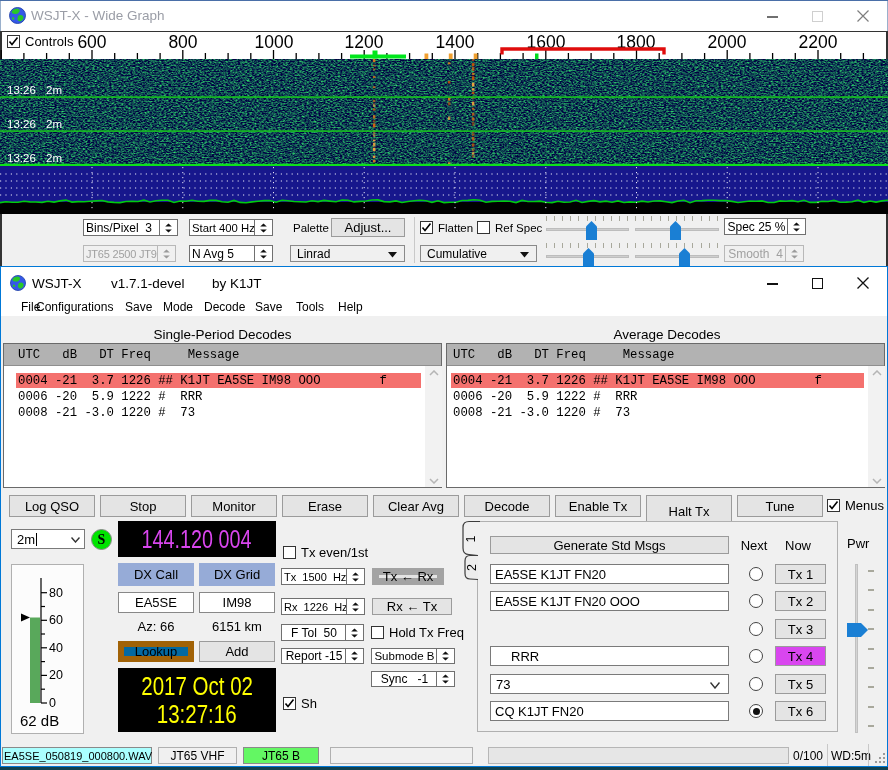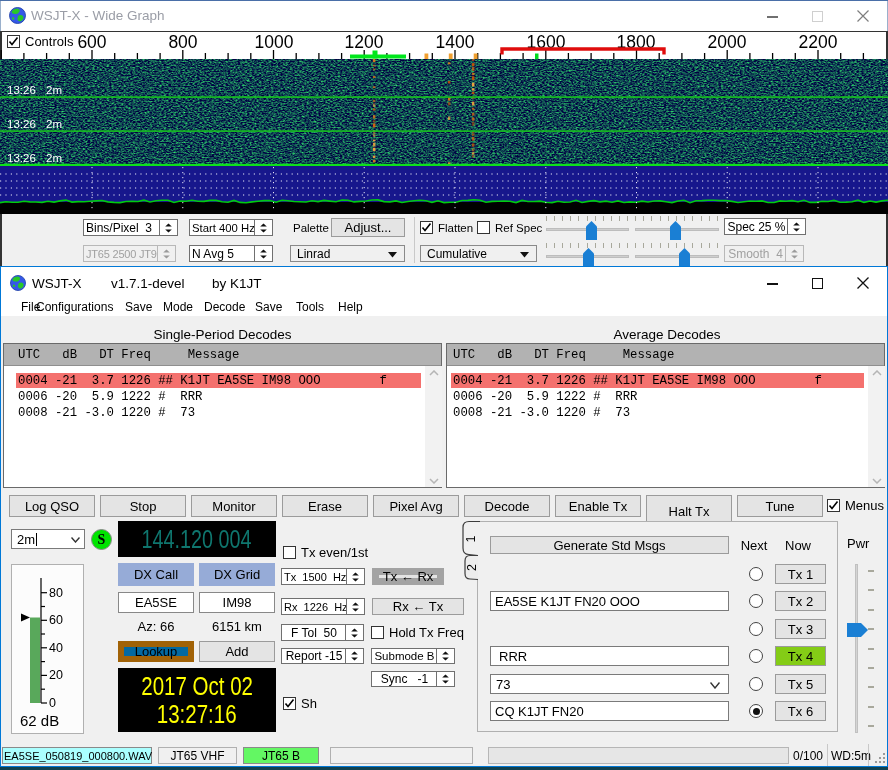--- a/index.html
+++ b/index.html
@@ -363,41 +363,41 @@
       <svg class="abs" style="left:871px;top:103px" width="10" height="6" viewBox="0 0 10 6">
         <path d="M1 5 L5 1 L9 5" fill="none" stroke="#b5b5b5" stroke-width="1.5"></path>
       </svg>
       <svg class="abs" style="left:871px;top:211px" width="10" height="6" viewBox="0 0 10 6">
         <path d="M1 1 L5 5 L9 1" fill="none" stroke="#b5b5b5" stroke-width="1.5"></path>
       </svg>
 <div style="position:absolute;left:8px;top:228px;width:86px;height:22px;background:#e4e4e4;border:1px solid #9b9b9b;box-sizing:border-box;display:flex;align-items:center;justify-content:center;font-size:13px">Log QSO</div>
 <div style="position:absolute;left:99px;top:228px;width:86px;height:22px;background:#e4e4e4;border:1px solid #9b9b9b;box-sizing:border-box;display:flex;align-items:center;justify-content:center;font-size:13px">Stop</div>
 <div style="position:absolute;left:190px;top:228px;width:86px;height:22px;background:#e4e4e4;border:1px solid #9b9b9b;box-sizing:border-box;display:flex;align-items:center;justify-content:center;font-size:13px">Monitor</div>
 <div style="position:absolute;left:281px;top:228px;width:86px;height:22px;background:#e4e4e4;border:1px solid #9b9b9b;box-sizing:border-box;display:flex;align-items:center;justify-content:center;font-size:13px">Erase</div>
-<div style="position:absolute;left:372px;top:228px;width:86px;height:22px;background:#e4e4e4;border:1px solid #9b9b9b;box-sizing:border-box;display:flex;align-items:center;justify-content:center;font-size:13px">Pixel Avg</div>
+<div style="position:absolute;left:372px;top:228px;width:86px;height:22px;background:#e4e4e4;border:1px solid #9b9b9b;box-sizing:border-box;display:flex;align-items:center;justify-content:center;font-size:13px">Clear Avg</div>
 <div style="position:absolute;left:463px;top:228px;width:86px;height:22px;background:#e4e4e4;border:1px solid #9b9b9b;box-sizing:border-box;display:flex;align-items:center;justify-content:center;font-size:13px">Decode</div>
 <div style="position:absolute;left:554px;top:228px;width:86px;height:22px;background:#e4e4e4;border:1px solid #9b9b9b;box-sizing:border-box;display:flex;align-items:center;justify-content:center;font-size:13px">Enable Tx</div>
 <div style="position:absolute;left:645px;top:228px;width:86px;height:32px;background:#e4e4e4;border:1px solid #9b9b9b;box-sizing:border-box;display:flex;align-items:center;justify-content:center;font-size:13px">Halt Tx</div>
 <div style="position:absolute;left:736px;top:228px;width:86px;height:22px;background:#e4e4e4;border:1px solid #9b9b9b;box-sizing:border-box;display:flex;align-items:center;justify-content:center;font-size:13px">Tune</div>
 <div style="position:absolute;left:826px;top:232px;width:13px;height:13px;border:1px solid #333;background:#fff;box-sizing:border-box;display:flex;align-items:center;justify-content:center">
         <svg width="11" height="11" viewBox="0 0 11 11">
           <path d="M1.5 5.5 L4 8.5 L9.5 1.5" fill="none" stroke="#000" stroke-width="1.6"></path>
         </svg>
       </div>
       <div style="position:absolute;left:844px;top:230px;height:17px;display:flex;align-items:center;color:#000;white-space:nowrap;font-size:13px">Menus</div>
 </div>
 <div class="abs" style="left:11px;top:529px;width:74px;height:20px;border:1px solid #7a7a7a;background:#fff;box-sizing:border-box;display:flex;align-items:center">
       <span style="padding-left:5px">2m</span>
       <span style="width:1px;height:13px;background:#000;margin-left:1px"></span>
       <svg style="position:absolute;left:59px;top:7px" width="9" height="6" viewBox="0 0 9 6">
         <path d="M0.5 0.5 L4.5 5 L8.5 0.5" fill="none" stroke="#333" stroke-width="1.4"></path>
       </svg>
     </div>
 <div class="abs" style="left:91px;top:529px;width:21px;height:21px;border-radius:50%;background:#00e400;border:1px solid #888;box-sizing:border-box;display:flex;align-items:center;justify-content:center;font-weight:bold;font-size:14px;font-family:'Liberation Serif',serif">S</div>
-<div class="abs" style="left:118px;top:521px;width:158px;height:36px;background:#000;display:flex;align-items:center;justify-content:center;color:#0f766e;font-size:25px">
+<div class="abs" style="left:118px;top:521px;width:158px;height:36px;background:#000;display:flex;align-items:center;justify-content:center;color:#d946ef;font-size:25px">
       <span style="transform:scaleX(0.79);white-space:pre">144.120 004</span>
     </div>
 <div class="abs" style="left:11px;top:564px;width:73px;height:170px;background:#fcfcfc;border:1px solid #b0b0b0;box-sizing:border-box"></div>
 <svg class="abs" style="left:11px;top:564px" width="73" height="170" font-family="Liberation Sans, sans-serif">
       <line x1="30" y1="14" x2="30" y2="139" stroke="#000" stroke-width="1.2"></line>
       <line x1="30" y1="139.0" x2="36" y2="139.0" stroke="#000" stroke-width="1.2"></line>
       <line x1="30" y1="125.2" x2="34" y2="125.2" stroke="#000" stroke-width="1.2"></line>
       <line x1="30" y1="111.4" x2="36" y2="111.4" stroke="#000" stroke-width="1.2"></line>
       <line x1="30" y1="97.6" x2="34" y2="97.6" stroke="#000" stroke-width="1.2"></line>
       <line x1="30" y1="83.8" x2="36" y2="83.8" stroke="#000" stroke-width="1.2"></line>
@@ -440,21 +440,21 @@
 <div style="position:absolute;left:372px;top:568px;width:72px;height:17px;background:#e4e4e4;border:7px solid #a3a3a3;box-sizing:border-box;display:flex;align-items:center;justify-content:center;font-size:13px">Tx ← Rx</div>
 <div style="position:absolute;left:281px;top:598px;width:84px;height:17px;border:1px solid #707070;background:#fff;box-sizing:border-box;font-size:12px;">
       <div style="position:absolute;left:2px;top:0;right:17px;bottom:0;display:flex;align-items:center;color:#000;white-space:pre;font-size:11px">Rx&nbsp; 1226&nbsp; Hz</div>
       <div style="position:absolute;right:0;top:0;width:17px;bottom:0;border-left:1px solid #707070;background:#fff;display:flex;align-items:center;justify-content:center">
         <svg width="9" height="12" viewBox="0 0 9 12">
           <path d="M1.2 4.6 L4.5 1.4 L7.8 4.6 Z" fill="#111"></path>
           <path d="M1.2 7.4 L4.5 10.6 L7.8 7.4 Z" fill="#111"></path>
         </svg>
       </div>
     </div>
-<div style="position:absolute;left:372px;top:598px;width:92px;height:17px;background:#e4e4e4;border:1px solid #9b9b9b;box-sizing:border-box;display:flex;align-items:center;justify-content:center;font-size:13px">Rx ← Tx</div>
+<div style="position:absolute;left:372px;top:598px;width:80px;height:17px;background:#e4e4e4;border:1px solid #9b9b9b;box-sizing:border-box;display:flex;align-items:center;justify-content:center;font-size:13px">Rx ← Tx</div>
 <div style="position:absolute;left:281px;top:624px;width:83px;height:17px;border:1px solid #707070;background:#fff;box-sizing:border-box;font-size:12px">
       <div style="position:absolute;left:0;top:0;right:17px;bottom:0;display:flex;align-items:center;justify-content:center;color:#000;white-space:pre;font-size:12px">F Tol&nbsp; 50</div>
       <div style="position:absolute;right:0;top:0;width:17px;bottom:0;border-left:1px solid #707070;background:#fff;display:flex;align-items:center;justify-content:center">
         <svg width="9" height="12" viewBox="0 0 9 12">
           <path d="M1.2 4.6 L4.5 1.4 L7.8 4.6 Z" fill="#111"></path>
           <path d="M1.2 7.4 L4.5 10.6 L7.8 7.4 Z" fill="#111"></path>
         </svg>
       </div>
     </div>
 <div style="position:absolute;left:371px;top:626px;width:13px;height:13px;border:1px solid #333;background:#fff;box-sizing:border-box;display:flex;align-items:center;justify-content:center"></div>
@@ -496,34 +496,37 @@
 <svg class="abs" style="left:459px;top:520px" width="21" height="64" viewBox="0 0 21 64">
       <path d="M21 1.5 L10 1.5 Q4 1.5 4 7.5 L4 28 Q4 34.5 10 34.5 L19 35.5" fill="#f0f0f0" stroke="#3c3c3c" stroke-width="1.2"></path>
       <rect x="18.5" y="2.5" width="3" height="32" fill="#f0f0f0"></rect>
       <path d="M19 35.5 L11 35.5 Q6 35.5 6 41 L6 53.5 Q6 59 11 59 L19 59.5" fill="#ededed" stroke="#3c3c3c" stroke-width="1.2"></path>
       <text font-size="12.5" transform="translate(16 19) rotate(-90)" text-anchor="middle">1</text>
       <text font-size="12.5" transform="translate(17 47.5) rotate(-90)" text-anchor="middle">2</text>
     </svg>
 <div style="position:absolute;left:490px;top:536px;width:239px;height:18px;background:#e4e4e4;border:1px solid #9b9b9b;box-sizing:border-box;display:flex;align-items:center;justify-content:center;font-size:13px">Generate Std Msgs</div>
 <div class="abs" style="left:739px;top:538px;width:30px;text-align:center">Next</div>
 <div class="abs" style="left:785px;top:538px;width:30px;text-align:left">Now</div>
+<div class="abs" style="left:490px;top:564px;width:239px;height:20px;border:1px solid #7a7a7a;background:#fff;box-sizing:border-box;display:flex;align-items:center">
+      <span style="padding-left:4px">EA5SE K1JT FN20</span>
+    </div>
 <div style="position:absolute;left:749px;top:567px;width:14px;height:14px;border:1px solid #444;border-radius:50%;background:#fff;box-sizing:border-box;display:flex;align-items:center;justify-content:center"></div>
 <div style="position:absolute;left:775px;top:564px;width:51px;height:20px;background:#e4e4e4;border:1px solid #9b9b9b;box-sizing:border-box;display:flex;align-items:center;justify-content:center;font-size:13px">Tx 1</div>
 <div class="abs" style="left:490px;top:591px;width:239px;height:20px;border:1px solid #7a7a7a;background:#fff;box-sizing:border-box;display:flex;align-items:center">
       <span style="padding-left:4px">EA5SE K1JT FN20 OOO</span>
     </div>
 <div style="position:absolute;left:749px;top:594px;width:14px;height:14px;border:1px solid #444;border-radius:50%;background:#fff;box-sizing:border-box;display:flex;align-items:center;justify-content:center"></div>
 <div style="position:absolute;left:775px;top:591px;width:51px;height:20px;background:#e4e4e4;border:1px solid #9b9b9b;box-sizing:border-box;display:flex;align-items:center;justify-content:center;font-size:13px">Tx 2</div>
 <div style="position:absolute;left:749px;top:622px;width:14px;height:14px;border:1px solid #444;border-radius:50%;background:#fff;box-sizing:border-box;display:flex;align-items:center;justify-content:center"></div>
 <div style="position:absolute;left:775px;top:619px;width:51px;height:20px;background:#e4e4e4;border:1px solid #9b9b9b;box-sizing:border-box;display:flex;align-items:center;justify-content:center;font-size:13px">Tx 3</div>
 <div class="abs" style="left:490px;top:646px;width:239px;height:20px;border:1px solid #7a7a7a;background:#fff;box-sizing:border-box;display:flex;align-items:center">
-      <span style="padding-left:8px">RRR</span>
+      <span style="padding-left:20px">RRR</span>
     </div>
 <div style="position:absolute;left:749px;top:649px;width:14px;height:14px;border:1px solid #444;border-radius:50%;background:#fff;box-sizing:border-box;display:flex;align-items:center;justify-content:center"></div>
-<div style="position:absolute;left:775px;top:646px;width:51px;height:20px;background:#84cc16;border:1px solid #9b9b9b;box-sizing:border-box;display:flex;align-items:center;justify-content:center;font-size:13px">Tx 4</div>
+<div style="position:absolute;left:775px;top:646px;width:51px;height:20px;background:#d946ef;border:1px solid #9b9b9b;box-sizing:border-box;display:flex;align-items:center;justify-content:center;font-size:13px">Tx 4</div>
 <div class="abs" style="left:490px;top:674px;width:239px;height:20px;border:1px solid #7a7a7a;background:#fff;box-sizing:border-box;display:flex;align-items:center">
       <span style="padding-left:5px">73</span>
       <svg style="position:absolute;right:8px;top:7px" width="10" height="7" viewBox="0 0 10 7">
         <path d="M0.5 0.5 L5 6 L9.5 0.5" fill="none" stroke="#333" stroke-width="1.4"></path>
       </svg>
     </div>
 <div style="position:absolute;left:749px;top:677px;width:14px;height:14px;border:1px solid #444;border-radius:50%;background:#fff;box-sizing:border-box;display:flex;align-items:center;justify-content:center"></div>
 <div style="position:absolute;left:775px;top:674px;width:51px;height:20px;background:#e4e4e4;border:1px solid #9b9b9b;box-sizing:border-box;display:flex;align-items:center;justify-content:center;font-size:13px">Tx 5</div>
 <div class="abs" style="left:490px;top:701px;width:239px;height:20px;border:1px solid #7a7a7a;background:#fff;box-sizing:border-box;display:flex;align-items:center">
       <span style="padding-left:4px">CQ K1JT FN20</span>

